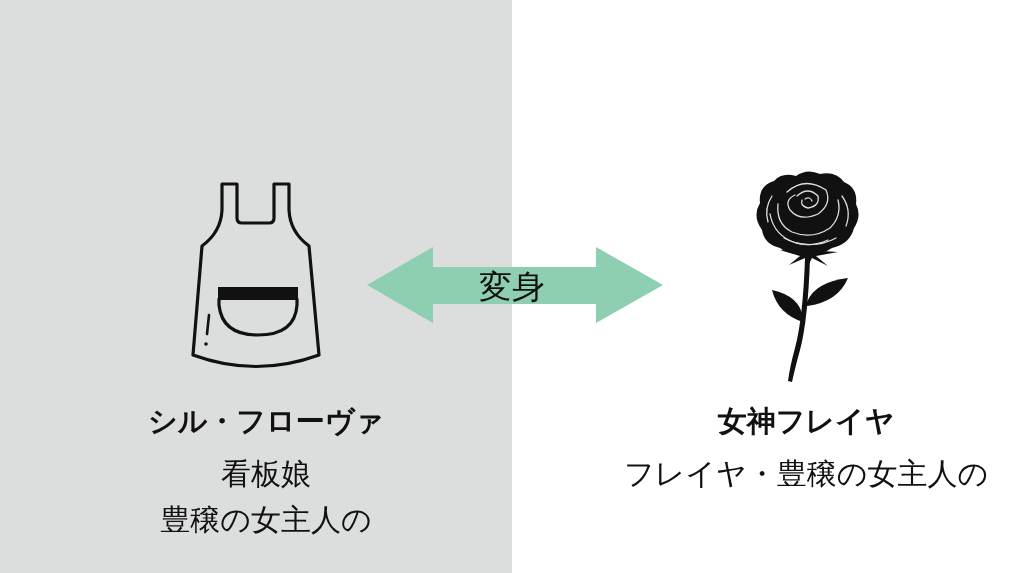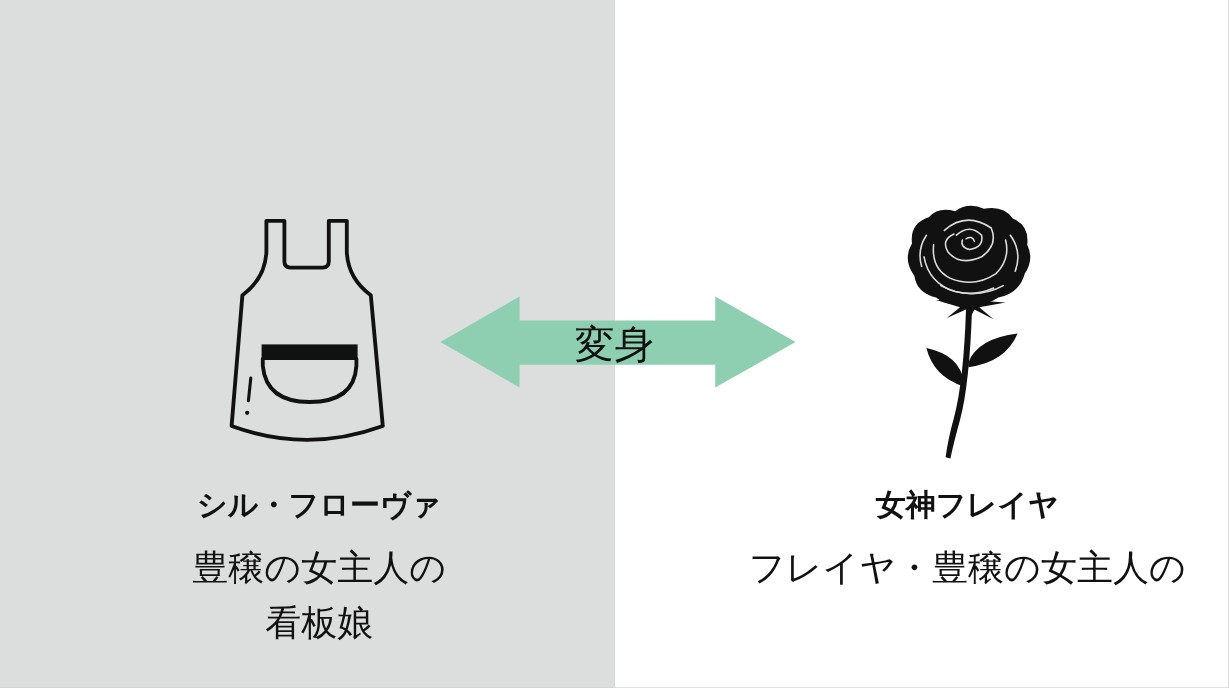--- a/index.html
+++ b/index.html
@@ -8,21 +8,21 @@
       height: 573px;
       overflow: hidden;
       background: #ffffff;
       font-family: "DejaVu Sans", "Liberation Sans", sans-serif;
       color: #111111;
     }
     .canvas {
       position: relative;
       width: 1024px;
       height: 573px;
-      background: #737373;
+      background: #0369a1;
     }
     .panel-left {
       position: absolute;
       left: 0; top: 0;
       width: 512px;
       height: 573px;
       background: #dcdedd;
     }
     .panel-right {
       position: absolute;
@@ -49,21 +49,21 @@
       color: #111111;
       letter-spacing: 0px;
     }
     .caption {
       position: absolute;
       text-align: center;
       white-space: nowrap;
     }
     .caption .title {
       font-weight: bold;
-      font-size: 25px;
+      font-size: 29px;
       line-height: 40px;
       color: #111111;
     }
     .caption .subtitle {
       font-size: 30px;
       line-height: 46px;
       color: #111111;
       margin-top: 10px;
     }
     .caption-left {
@@ -125,22 +125,22 @@
         <path d="M772,196 Q764,208 768,222"></path>
       </g>
     </g>
   </svg>
 
   <div class="arrow-label">変身</div>
 
   <div class="caption caption-left">
     <div class="title">シル・フローヴァ</div>
     <div class="subtitle">
+      <div>看板娘</div>
       <div>豊穣の女主人の</div>
-      <div>看板娘</div>
     </div>
   </div>
 
   <div class="caption caption-right">
     <div class="title">女神フレイヤ</div>
     <div class="subtitle">
       <div>フレイヤ・豊穣の女主人の</div>
     </div>
   </div>
 </div>

